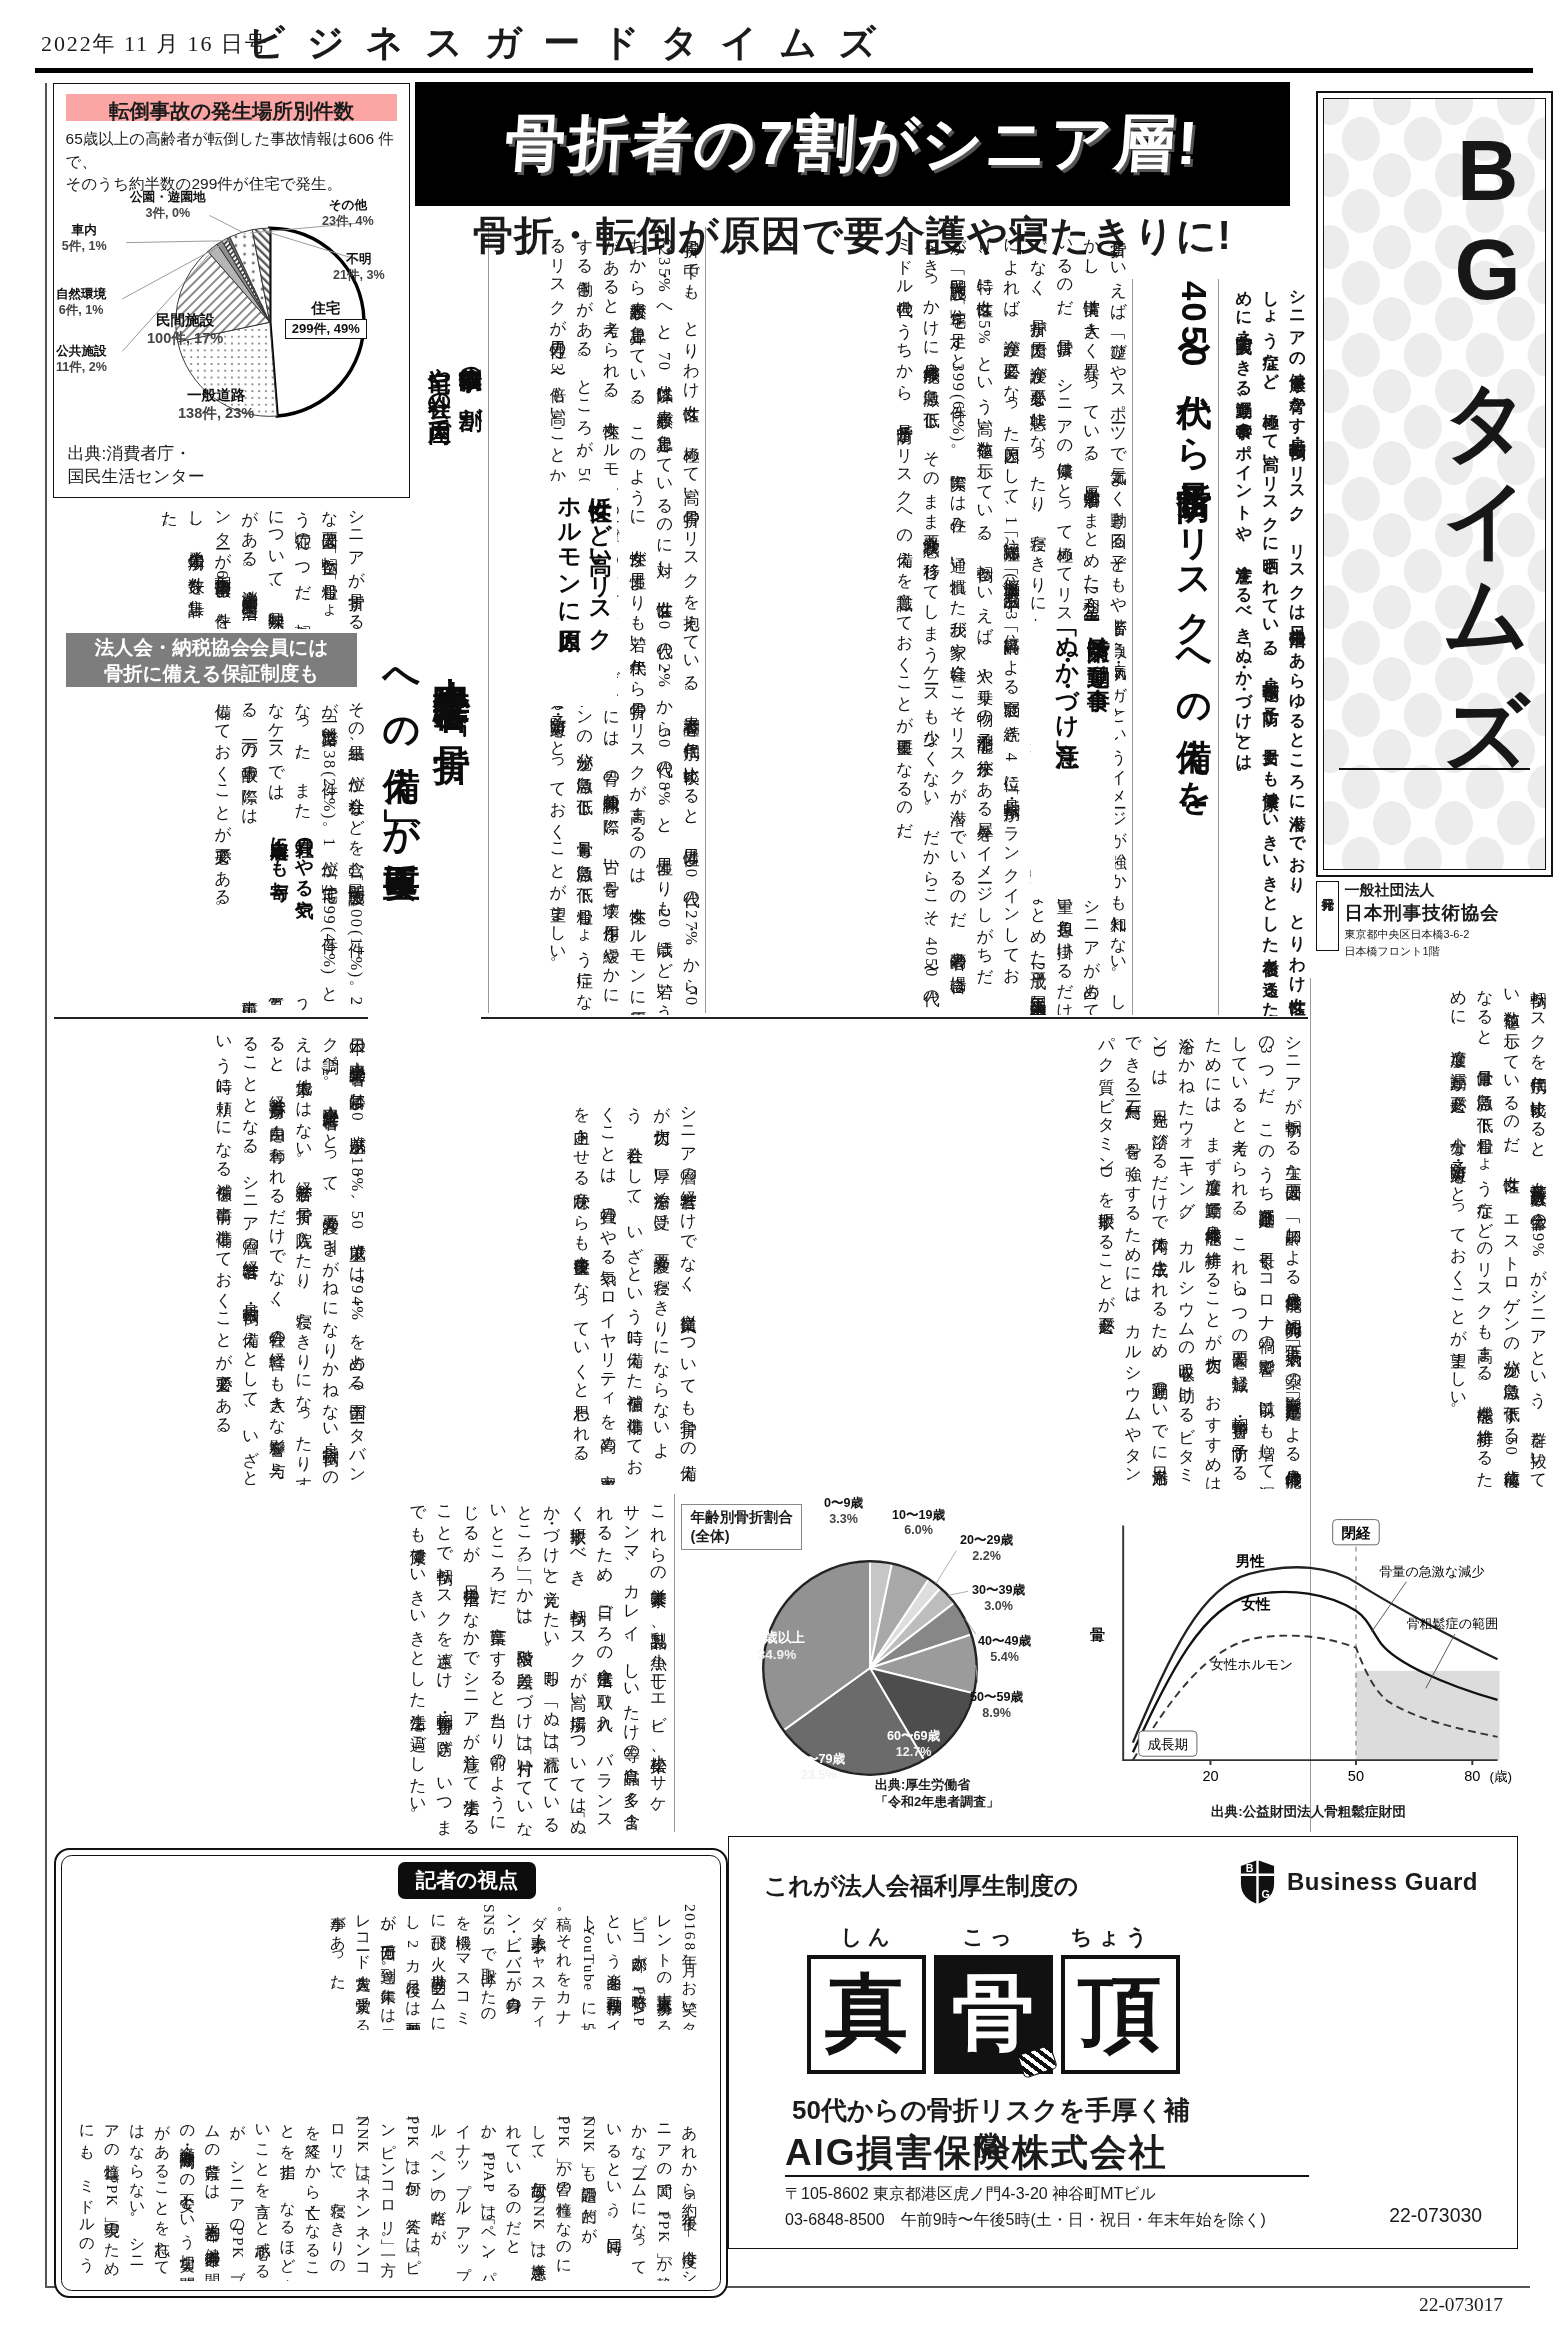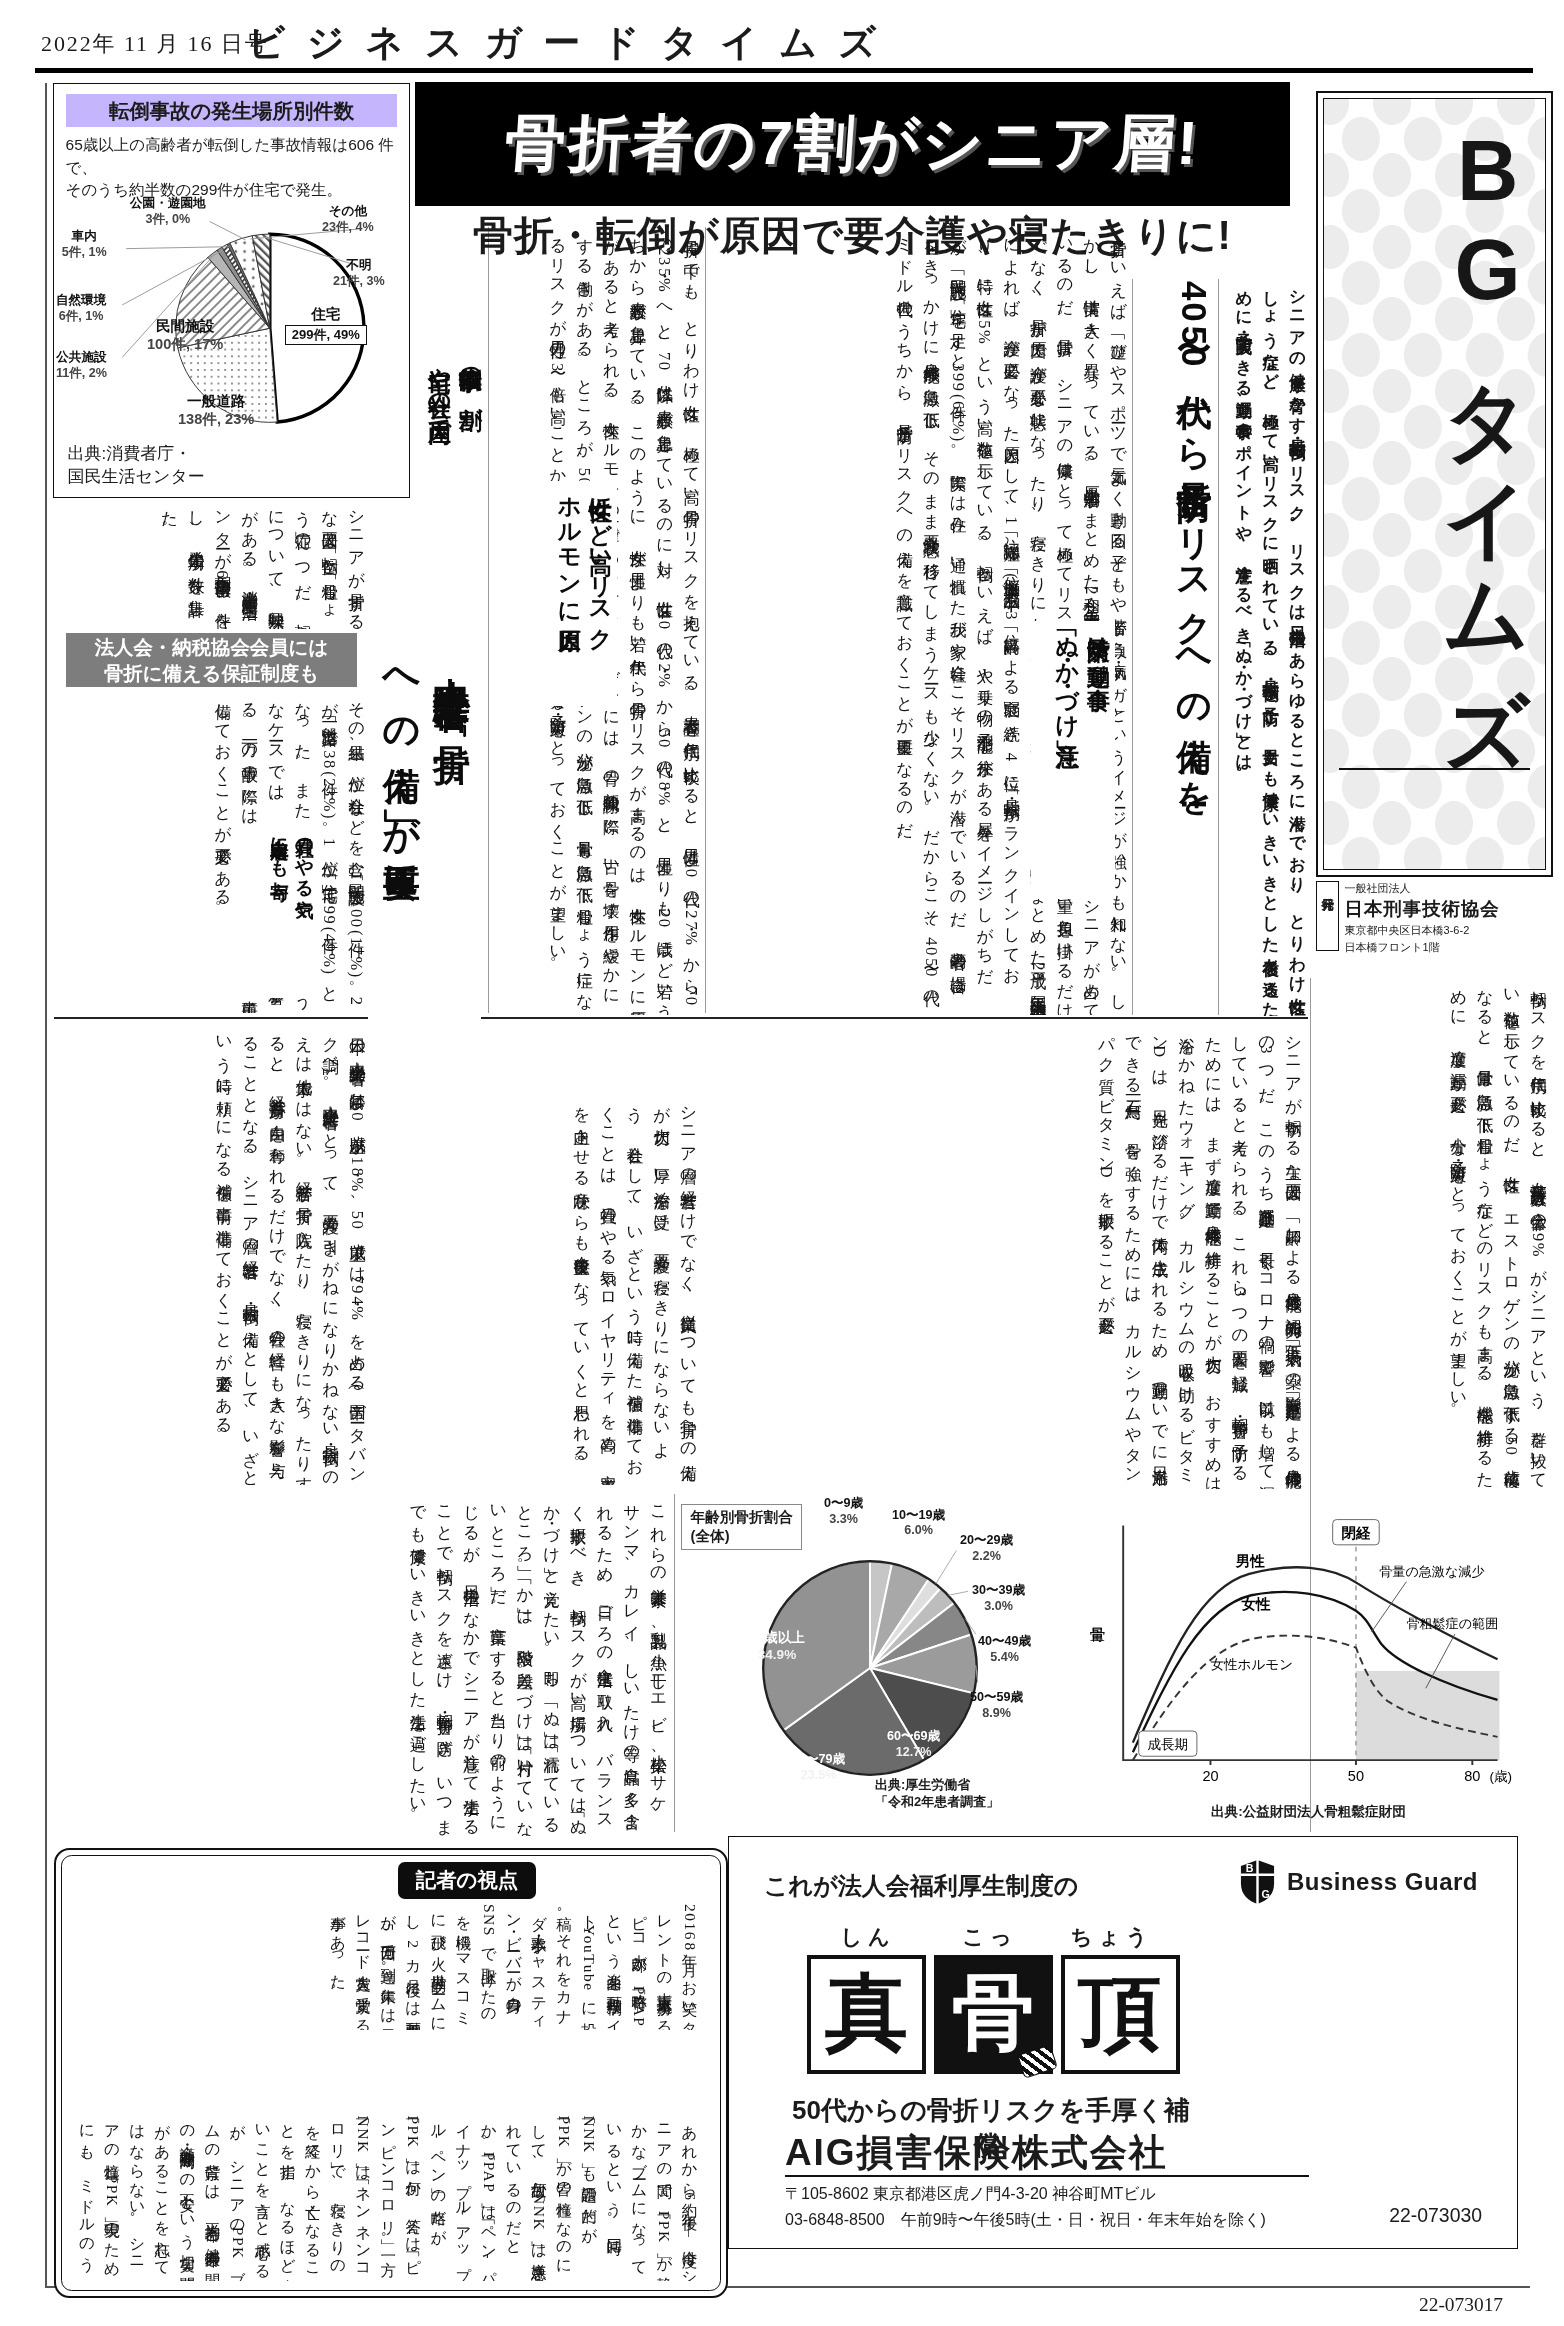--- a/index.html
+++ b/index.html
@@ -18,21 +18,21 @@
   .lbl .pct{font-weight:600;color:#444;}
   .wlbl{color:#fff;}
   .wlbl .pct{color:#f2f2f2;}
   .home-box{border:1.5px solid #111;background:#fff;padding:1px 5.8px;margin-top:1.9px;font-size:13px;}
   
   #issue-date{left:41px;top:29px;font-family:"Liberation Serif",serif;font-size:22px;letter-spacing:1.9px;}
   #np-title{left:233px;top:17.5px;width:679px;text-align:center;font-family:"Liberation Serif",serif;
             font-size:37px;font-weight:700;letter-spacing:21.3px;white-space:nowrap;}
   
   #locbox{left:53px;top:83px;width:355px;height:413px;border:1.9px solid #111;background:#fff;}
-  #locbox .bar{margin:9.7px 11.6px 0 11.6px;background:#c4b5fd;height:33px;line-height:35px;text-align:center;
+  #locbox .bar{margin:9.7px 11.6px 0 11.6px;background:#fca5a5;height:27px;line-height:35px;text-align:center;
                font-size:20.4px;font-weight:800;}
   #locbox .desc{margin:7.8px 11.6px 0 11.6px;font-size:15.5px;line-height:1.45;}
   #pie1-area{position:relative;height:262px;margin-top:1.9px;}
   #locbox .src{position:absolute;left:13.6px;bottom:7.8px;font-size:17px;line-height:1.35;}
   
   #head-band{left:415px;top:82px;width:875px;height:124px;background:#000;display:flex;align-items:center;justify-content:center;}
   #head-band .t{color:#fff;font-size:61px;font-weight:900;letter-spacing:1.9px;transform:skewX(-4deg);
                 text-shadow:2.9px 2.9px 0 #555;white-space:nowrap;}
   #sub-head{left:415px;top:208px;width:875px;text-align:center;font-size:40px;font-weight:900;letter-spacing:1px;white-space:nowrap;}
   
@@ -41,21 +41,21 @@
      background-image:radial-gradient(closest-side,#ececec 60%,transparent 62%),
                       radial-gradient(closest-side,#ececec 60%,transparent 62%);
      background-size:62px 72px;background-position:5.8px 3.9px,37px 40px;}
   #brand{position:absolute;left:0;right:0;top:13.6px;height:621px;display:flex;justify-content:center;
          writing-mode:vertical-rl;text-orientation:upright;font-size:85px;font-weight:900;letter-spacing:3.9px;
          color:#171717;margin:auto;}
   #masthead .div{position:absolute;left:15.5px;right:15.5px;bottom:99px;height:1.9px;background:#111;}
   #masthead .mdate{position:absolute;left:0;right:0;bottom:19.4px;text-align:center;font-size:24px;font-weight:700;line-height:1.45;}
   #publisher{left:1316px;top:881px;width:233px;display:flex;gap:5.8px;}
   #publisher .tab{writing-mode:vertical-rl;border:1.5px solid #111;font-size:12.6px;padding:5.8px 1.9px;height:56px;font-weight:700;}
-  #publisher .l1{font-size:11px;font-weight:400;}
+  #publisher .l1{font-size:15px;font-weight:700;}
   #publisher .l2{font-size:18.4px;font-weight:900;letter-spacing:1px;}
   #publisher .l3{font-size:11px;margin-top:1.9px;}
   
   #graybox{left:66px;top:633px;width:291px;height:52px;background:#7d7d7d;color:#fff;text-align:center;
            font-size:19.4px;font-weight:800;line-height:1.32;padding-top:1.9px;}
   
   #agezone{left:677px;top:1498px;width:384px;height:314px;}
   #agetitle{position:absolute;left:3.9px;top:5.8px;border:1.5px solid #888;padding:2.9px 8.7px;font-size:14.6px;font-weight:700;line-height:1.3;}
   #agezone .src{position:absolute;left:198px;top:279px;font-size:13px;line-height:1.3;font-weight:600;}
   #linezone{left:1065px;top:1506px;width:450px;height:326px;}

